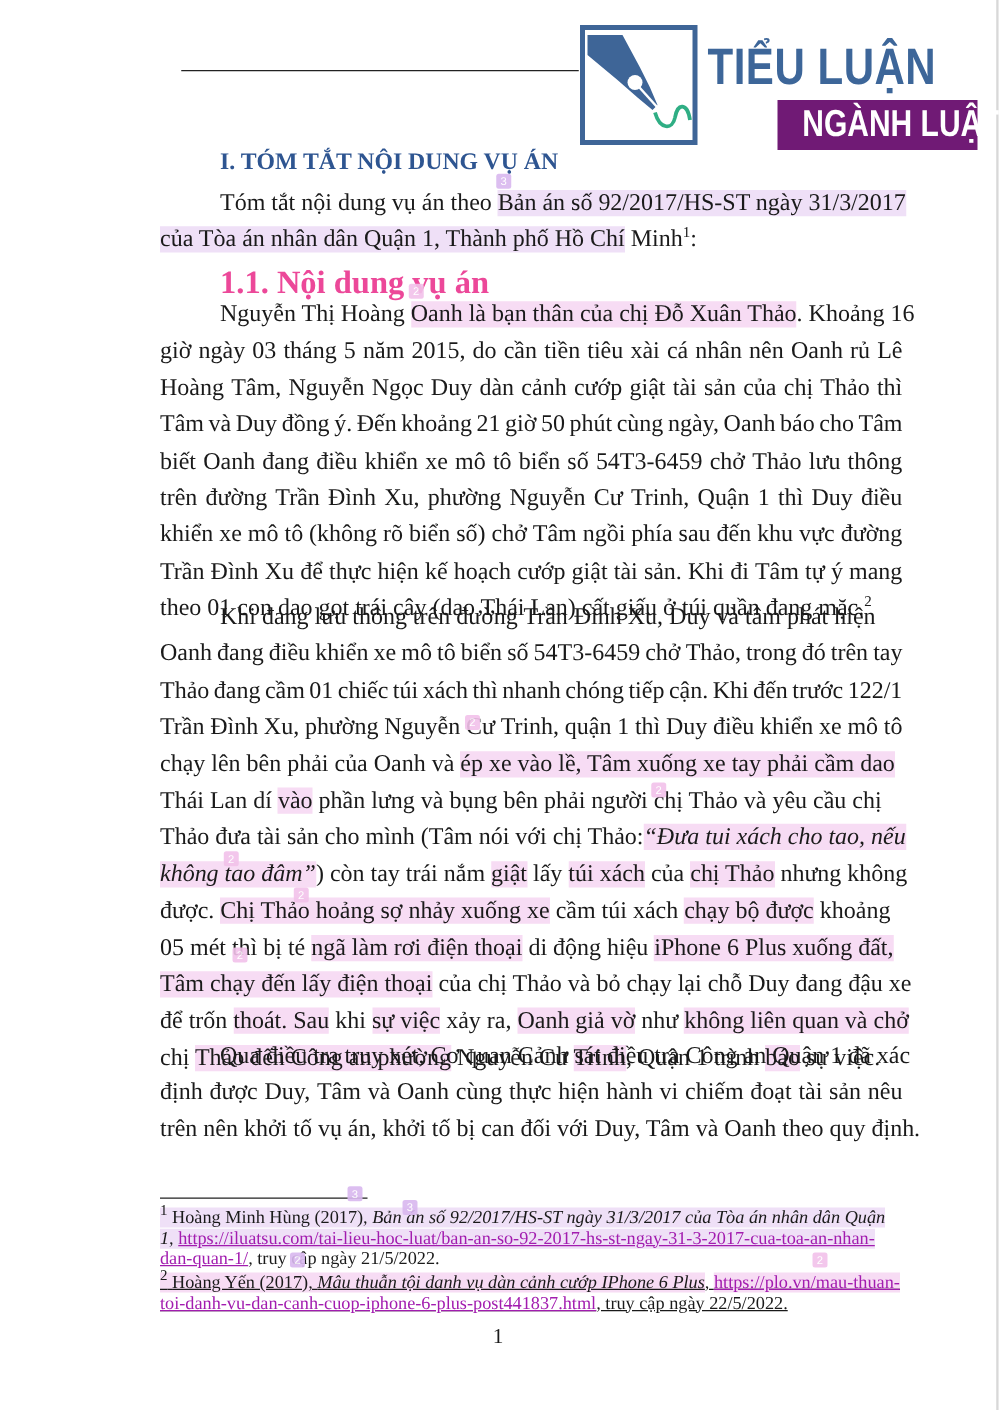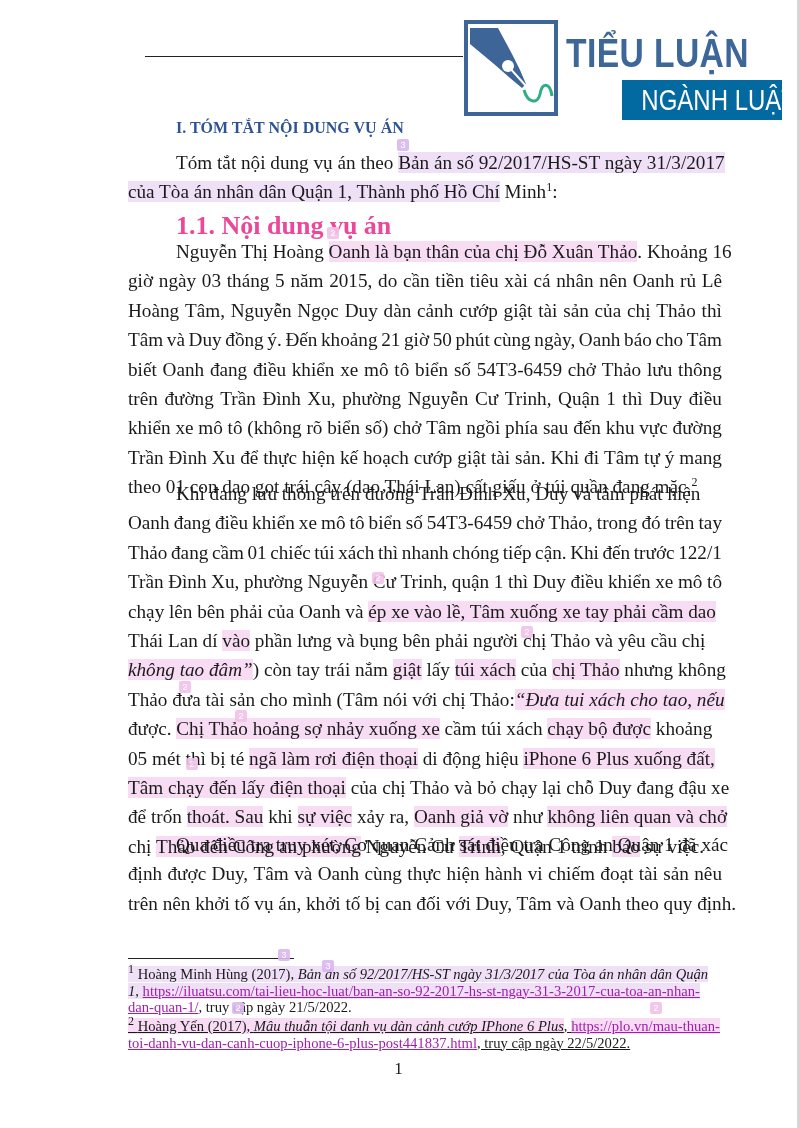--- a/index.html
+++ b/index.html
@@ -2,23 +2,23 @@
 <html><head>
   <meta charset="utf-8">
   <style>
     html, body { margin: 0; padding: 0; background: #ffffff; }
     body { width: 799px; height: 1128px; position: relative; overflow: hidden; font-family: "Liberation Serif", serif; color: #1a1a1a; }
     .page { position: absolute; left: 0; top: 0; width: 797px; height: 1128px; border-right: 2px solid #d8d8d8; background: #fff; }
     .header-rule { position: absolute; left: 145px; top: 56px; width: 318px; height: 0; border-top: 1.5px solid #222; }
     .logo { position: absolute; left: 462px; top: 18px; width: 322px; height: 104px; }
     .logo-box { position: absolute; left: 2px; top: 2px; width: 94px; height: 96px; border: 4px solid #3e6597; box-sizing: border-box; background: #fff; }
     .logo-title { position: absolute; left: 104px; top: 12px; font-family: "Liberation Sans", sans-serif; font-weight: bold; font-size: 41px; color: #3d6699; letter-spacing: 0.5px; transform: scaleX(0.82); transform-origin: left; white-space: nowrap; }
-    .logo-sub { position: absolute; left: 160px; top: 62px; width: 160px; height: 40px; background: #0369a1; color: #fff; font-family: "Liberation Sans", sans-serif; font-weight: normal; font-size: 30px; line-height: 40px; text-align: center; white-space: nowrap; }
+    .logo-sub { position: absolute; left: 160px; top: 62px; width: 160px; height: 40px; background: #701a75; color: #fff; font-family: "Liberation Sans", sans-serif; font-weight: bold; font-size: 30px; line-height: 40px; text-align: center; white-space: nowrap; }
     .logo-sub span { display: inline-block; transform: scaleX(0.8); }
-    .h1 { position: absolute; left: 176px; top: 119px; font-weight: bold; color: #2e5591; font-size: 16px; }
+    .h1 { position: absolute; left: 176px; top: 119px; font-weight: bold; color: #2e5591; font-size: 19px; }
     .h2 { position: absolute; left: 176px; top: 211px; font-weight: bold; color: #ec4899; font-size: 26px; }
     .para { position: absolute; left: 128px; width: 594px; text-align: justify; text-align-last: auto; font-size: 19.2px; line-height: 29.4px; }
     .para .indent { display: inline-block; width: 48px; }
     .hl { background: #f7dcf4; }
     .hl2 { background: #efe0f7; }
     .marker { position: absolute; width: 12px; height: 12px; background: #d9b8ef; color: #fff; font-family: "Liberation Sans", sans-serif; font-size: 9px; line-height: 12px; text-align: center; border-radius: 2px; opacity: 0.9; }
     .marker.pink { background: #f2c2ea; }
     .sup { font-size: 12px; vertical-align: super; line-height: 0; }
     .fn-rule { position: absolute; left: 128px; top: 958px; width: 166px; border-top: 1.3px solid #222; }
     .footnote { position: absolute; left: 128px; width: 594px; font-size: 14.6px; line-height: 16.6px; text-align: left; }
@@ -249,22 +249,22 @@
         <span>thì</span>
         <span>Duy</span>
         <span>điều</span>
         <span>khiển</span>
         <span>xe</span>
         <span>mô</span>
         <span>tô</span>
       </span>
     <span class="line"><span>chạy lên bên phải của Oanh và </span><span class="hl">ép xe vào lề, Tâm xuống xe tay phải cầm dao</span></span>
     <span class="line"><span>Thái Lan dí </span><span class="hl">vào</span><span> phần lưng và bụng bên phải người chị Thảo và yêu cầu chị</span></span>
+    <span class="line"><span>Thảo đưa tài sản cho mình (Tâm nói với chị Thảo:</span><i class="hl">“Đưa tui xách cho tao, nếu</i></span>
     <span class="line"><i class="hl">không tao đâm”</i><span>) còn tay trái nắm </span><span class="hl">giật</span><span> lấy </span><span class="hl">túi xách</span><span> của </span><span class="hl">chị Thảo</span><span> nhưng không</span></span>
-    <span class="line"><span>Thảo đưa tài sản cho mình (Tâm nói với chị Thảo:</span><i class="hl">“Đưa tui xách cho tao, nếu</i></span>
     <span class="line"><span>được. </span><span class="hl">Chị Thảo hoảng sợ nhảy xuống xe</span><span> cầm túi xách </span><span class="hl">chạy bộ được</span><span> khoảng</span></span>
     <span class="line"><span>05 mét thì bị té </span><span class="hl">ngã làm rơi điện thoại</span><span> di động hiệu </span><span class="hl">iPhone 6 Plus xuống đất,</span></span>
     <span class="line"><span class="hl">Tâm chạy đến lấy điện thoại</span><span> của chị Thảo và bỏ chạy lại chỗ Duy đang đậu xe</span></span>
     <span class="line"><span>để trốn </span><span class="hl">thoát. Sau</span><span> khi </span><span class="hl">sự việc</span><span> xảy ra, </span><span class="hl">Oanh giả vờ</span><span> như </span><span class="hl">không liên quan và chở</span></span>
     <span class="line"><span>chị </span><span class="hl">Thảo đến Công an phường</span><span> Nguyễn Cư </span><span class="hl">Trinh</span><span>, Quận 1 trình </span><span class="hl">báo</span><span> sự việc.</span></span>
   </div>
 
   <div class="marker pink" style="left:372px;top:572px;">2</div>
   <div class="marker pink" style="left:521px;top:626px;">2</div>
   <div class="marker pink" style="left:179px;top:681px;">2</div>

